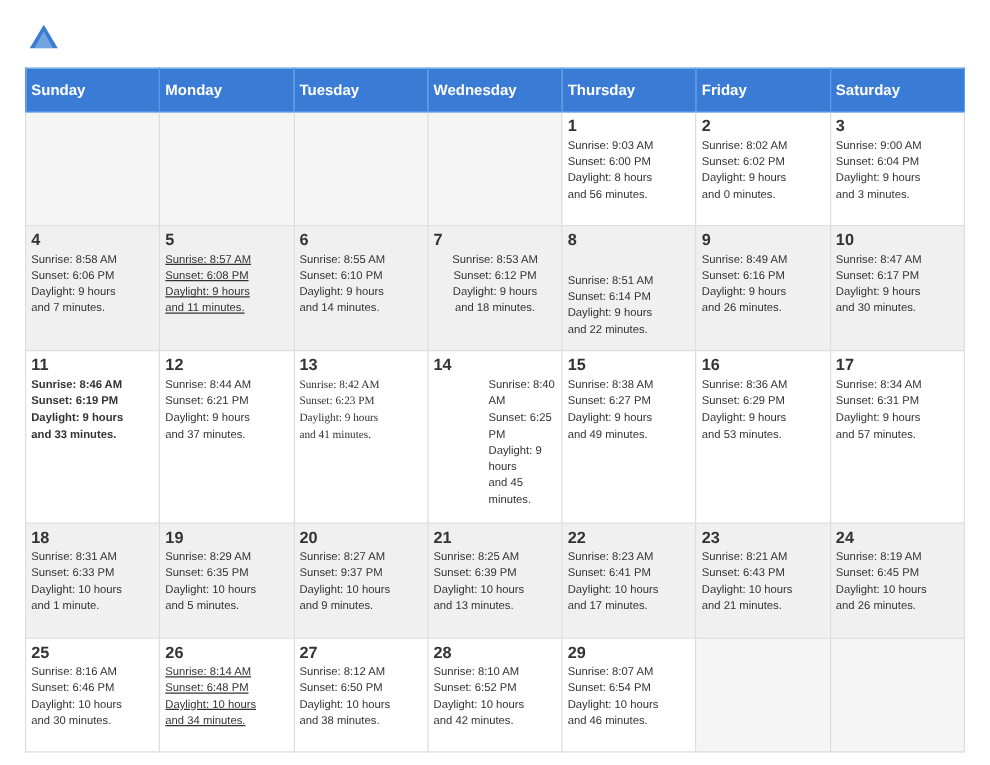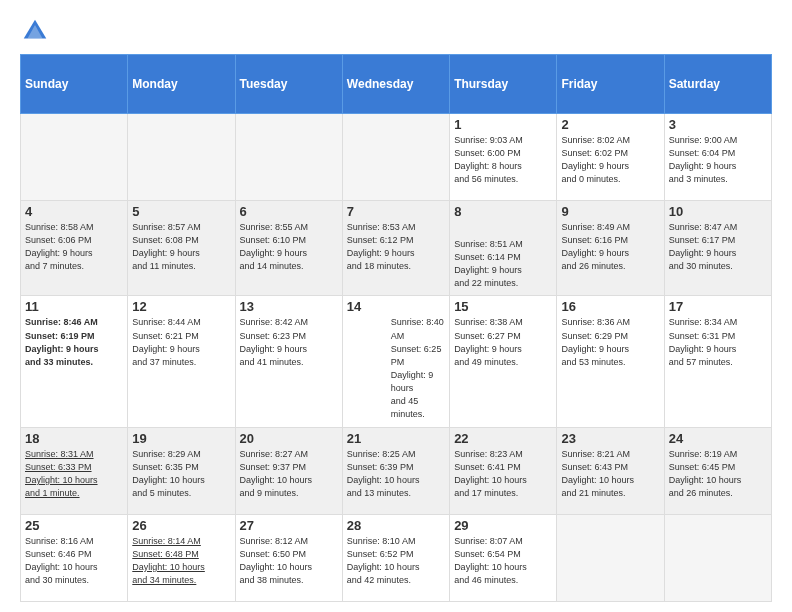--- a/index.html
+++ b/index.html
@@ -55,21 +55,21 @@
       flex: 1;
       border-collapse: collapse;
       width: 100%;
       table-layout: fixed;
     }
     .calendar th {
       background: #3a7bd5;
       color: #fff;
       font-size: 12px;
       font-weight: bold;
-      padding: 22px 4px;
+      padding: 10px 4px;
       text-align: left;
       border: 1px solid #5a9be5;
     }
     .calendar td {
       border: 1px solid #ddd;
       vertical-align: top;
       padding: 3px 4px;
       font-size: 9.5px;
       color: #333;
       height: 85px;
@@ -158,35 +158,35 @@
         <tr class="row-shade">
           <td>
             <span class="day-number">4</span>
             <div class="day-info" style="white-space: pre-line;">Sunrise: 8:58 AM
 Sunset: 6:06 PM
 Daylight: 9 hours
 and 7 minutes.</div>
           </td>
           <td>
             <span class="day-number">5</span>
-            <div class="day-info" style="white-space: pre-line;">Sunrise: 8:57 AM
+            <div class="day-info" style="white-space: pre-line; text-decoration: underline;">Sunrise: 8:57 AM
 Sunset: 6:08 PM
 Daylight: 9 hours
 and 11 minutes.</div>
           </td>
           <td>
             <span class="day-number">6</span>
             <div class="day-info" style="white-space: pre-line;">Sunrise: 8:55 AM
 Sunset: 6:10 PM
 Daylight: 9 hours
 and 14 minutes.</div>
           </td>
           <td>
             <span class="day-number">7</span>
-            <div class="day-info" style="white-space: pre-line;">Sunrise: 8:53 AM
+            <div class="day-info" style="white-space: pre-line; text-align: center;">Sunrise: 8:53 AM
 Sunset: 6:12 PM
 Daylight: 9 hours
 and 18 minutes.</div>
           </td>
           <td>
             <span class="day-number">8</span>
             <div class="day-info" style="white-space: pre-line; margin-top: 19px;">Sunrise: 8:51 AM
 Sunset: 6:14 PM
 Daylight: 9 hours
 and 22 minutes.</div>
@@ -216,21 +216,21 @@
           </td>
           <td>
             <span class="day-number">12</span>
             <div class="day-info" style="white-space: pre-line;">Sunrise: 8:44 AM
 Sunset: 6:21 PM
 Daylight: 9 hours
 and 37 minutes.</div>
           </td>
           <td>
             <span class="day-number">13</span>
-            <div class="day-info" style="white-space: pre-line;">Sunrise: 8:42 AM
+            <div class="day-info" style="white-space: pre-line; font-family: Liberation Serif, serif;">Sunrise: 8:42 AM
 Sunset: 6:23 PM
 Daylight: 9 hours
 and 41 minutes.</div>
           </td>
           <td>
             <span class="day-number">14</span>
             <div class="day-info" style="white-space: pre-line; margin-left: 44px;">Sunrise: 8:40 AM
 Sunset: 6:25 PM
 Daylight: 9 hours
 and 45 minutes.</div>
@@ -253,21 +253,21 @@
             <span class="day-number">17</span>
             <div class="day-info" style="white-space: pre-line;">Sunrise: 8:34 AM
 Sunset: 6:31 PM
 Daylight: 9 hours
 and 57 minutes.</div>
           </td>
         </tr>
         <tr class="row-shade">
           <td>
             <span class="day-number">18</span>
-            <div class="day-info" style="white-space: pre-line; text-decoration: underline;">Sunrise: 8:31 AM
+            <div class="day-info" style="white-space: pre-line;">Sunrise: 8:31 AM
 Sunset: 6:33 PM
 Daylight: 10 hours
 and 1 minute.</div>
           </td>
           <td>
             <span class="day-number">19</span>
             <div class="day-info" style="white-space: pre-line;">Sunrise: 8:29 AM
 Sunset: 6:35 PM
 Daylight: 10 hours
 and 5 minutes.</div>

